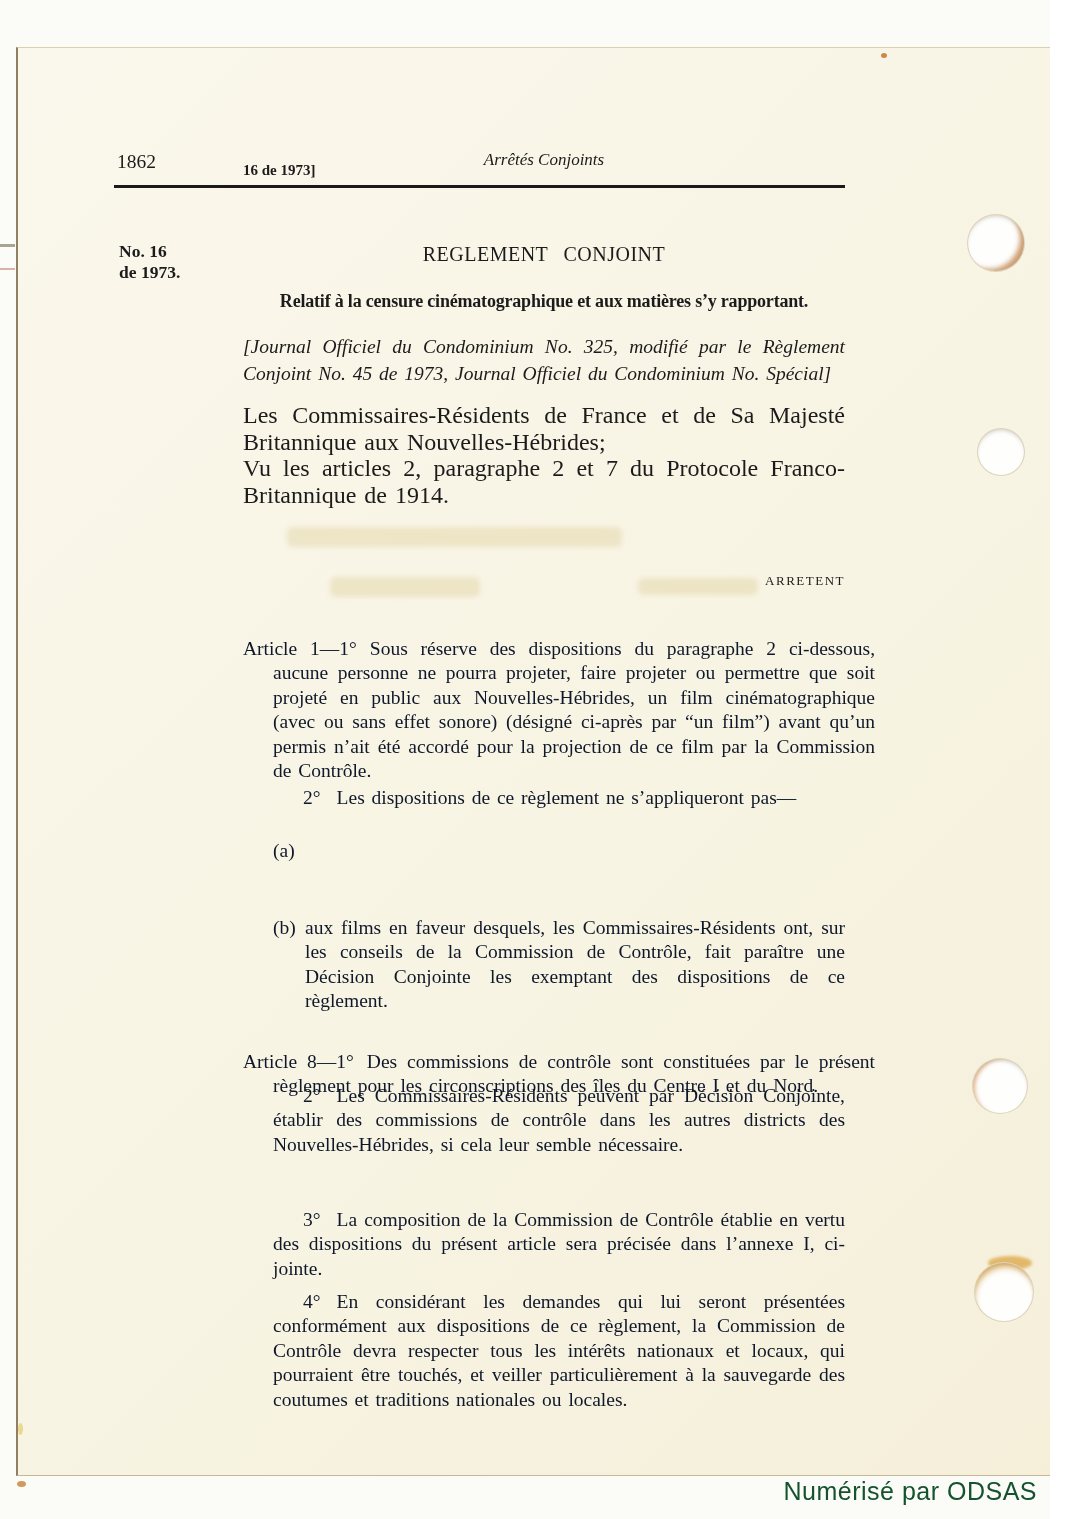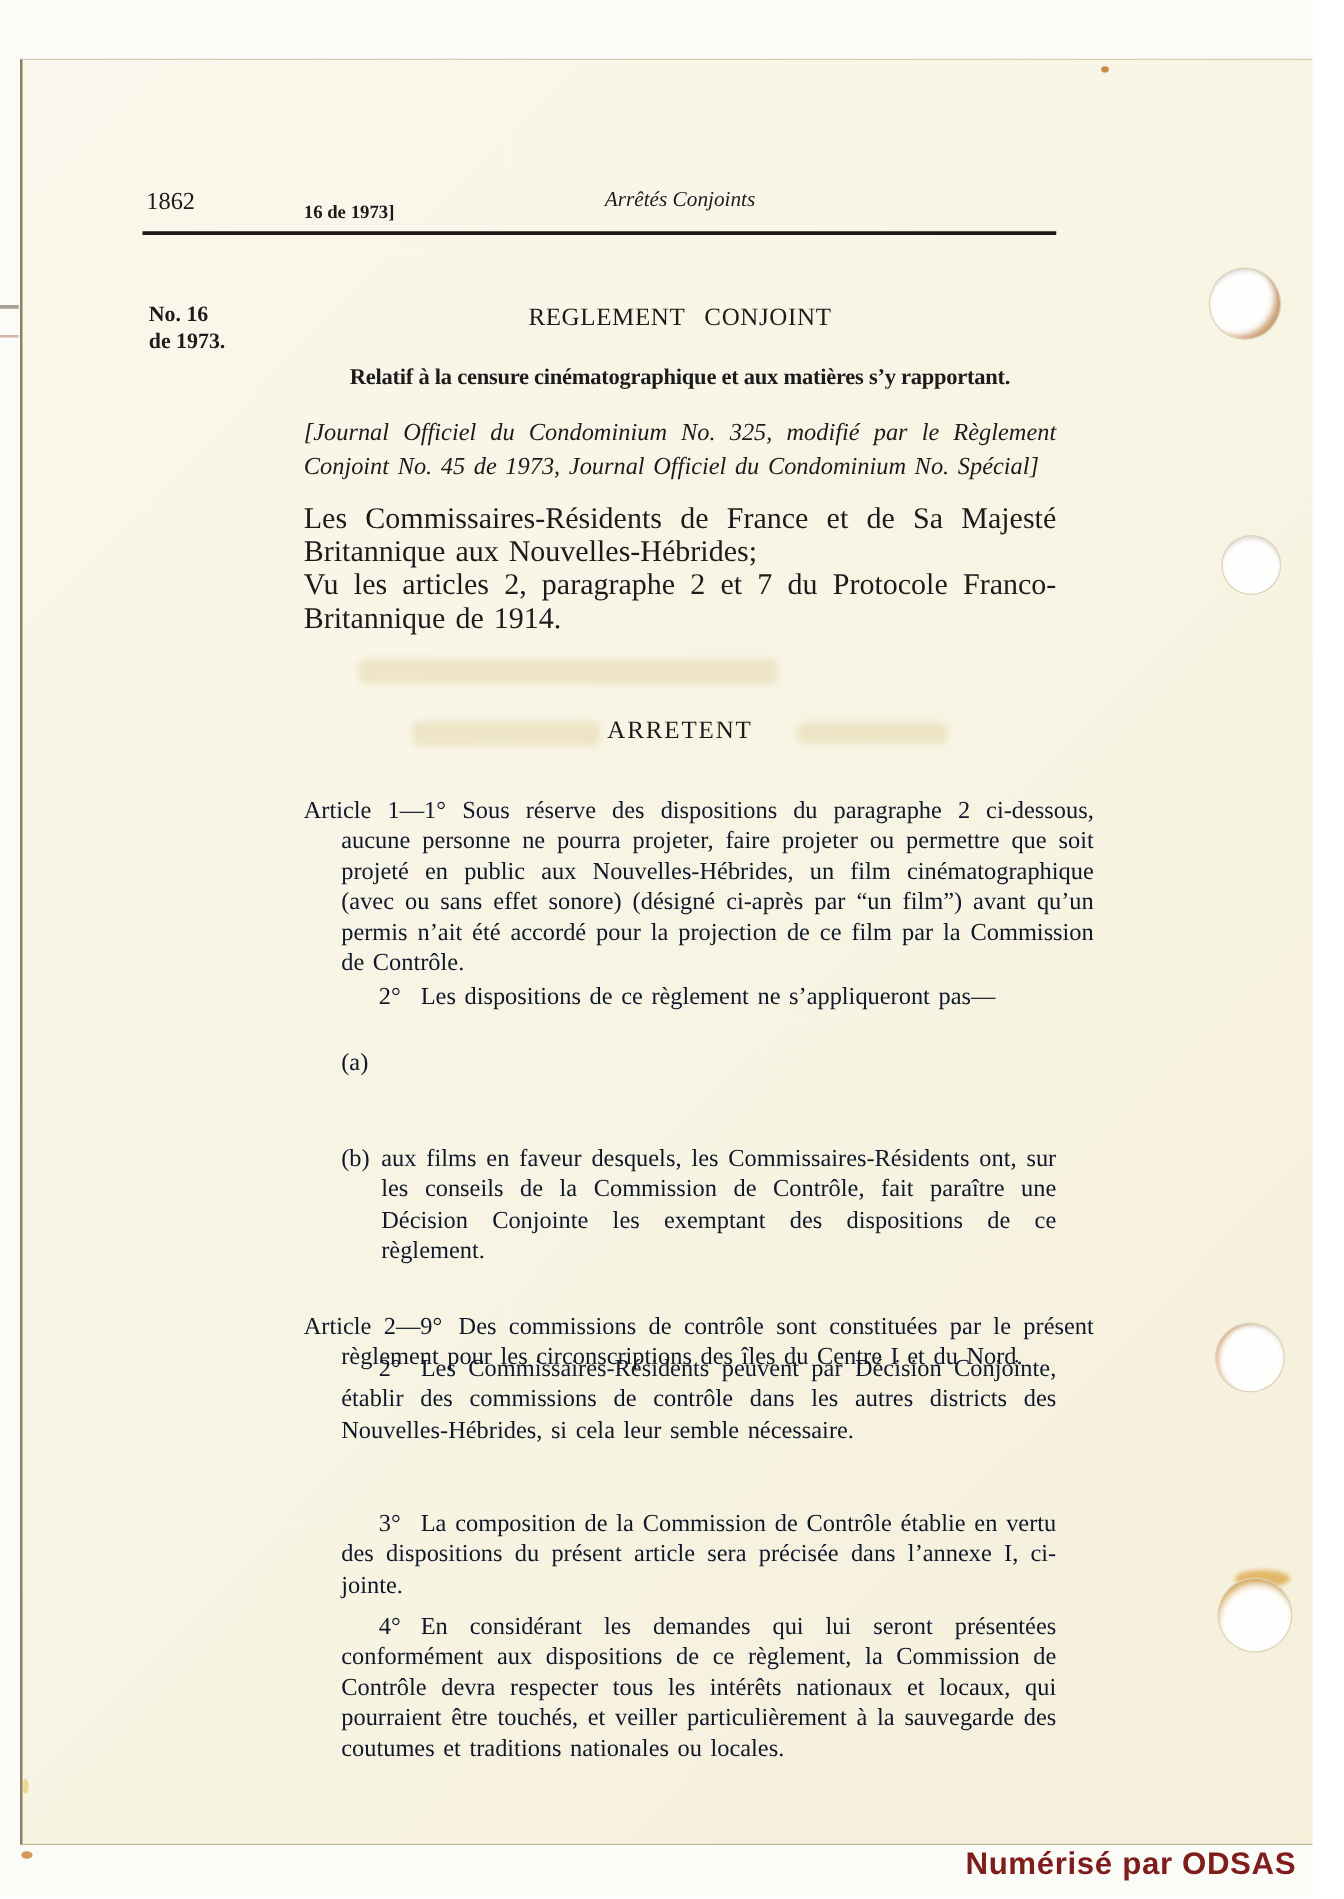--- a/index.html
+++ b/index.html
@@ -32,21 +32,21 @@
   .hdr-issue{left:243px;top:162px;font-size:15px;font-weight:bold;}
   .hdr-title{top:150px;text-align:center;font-size:17px;font-style:italic;}
   .rule{left:114px;top:185px;width:731px;height:3px;background:#1a1a1a;}
   .margin-note{left:119px;top:241px;width:115px;font-size:17.5px;font-weight:bold;line-height:21px;}
   .doc-title{top:243px;text-align:center;font-size:20px;word-spacing:10px;letter-spacing:.5px;}
   .doc-subtitle{top:291px;text-align:center;font-size:18px;font-weight:bold;white-space:nowrap;letter-spacing:-0.2px;}
   .ref{top:333px;font-style:italic;font-size:19.5px;line-height:27px;text-align:justify;word-spacing:2px;}
   .pre1{top:402px;}
   .pre2{top:455px;}
   .preamble{font-size:24px;line-height:27px;text-align:justify;word-spacing:2px;}
-  .enactment{top:573px;text-align:center;font-size:20px;letter-spacing:1.5px;}
+  .enactment{top:573px;text-align:right;font-size:13px;letter-spacing:1.5px;}
   .hang{padding-left:30px;text-indent:-30px;}
   .art-label{margin-right:13px;}
   .num-marker{margin-right:16px;}
   .a1p1{top:617px;}
   .a1p2{left:273px;width:572px;top:766px;text-indent:30px;}
   .item{left:273px;width:572px;padding-left:32px;box-sizing:border-box;}
   .item .marker{position:absolute;left:0;top:0;}
   .item-a{top:819px;}
   .item-b{top:896px;}
   .a2p1{top:1030px;}
@@ -71,21 +71,21 @@
          box-shadow:0 0 0 1px #ddd3b8, inset -7px -5px 5px -3px rgba(171,94,23,.6), inset 0 3px 4px -2px rgba(120,110,80,.35);}
   .hole2{left:978px;top:429px;width:46px;height:46px;}
   .hole3{left:973px;top:1059px;width:54px;height:54px;
          box-shadow:0 0 0 1px #ddd3b8, inset 5px 2px 4px -3px rgba(200,120,40,.5), inset 0 3px 4px -2px rgba(120,110,80,.35);}
   .hole4{left:975px;top:1263px;width:58px;height:58px;
          box-shadow:0 0 0 1px #ddd3b8, inset 2px 7px 6px -3px rgba(205,140,35,.65), inset 0 3px 4px -2px rgba(120,110,80,.35);}
   .hole4-stain{left:988px;top:1256px;width:44px;height:14px;background:#d99a2b;opacity:.65;border-radius:50%;filter:blur(1.5px);}
   .credit{
     right:13px;top:1477px;
     font-family:"Liberation Sans","DejaVu Sans",sans-serif;
-    font-size:25px;color:#7f1d1d;letter-spacing:.5px;font-weight:bold;
+    font-size:25px;color:#14532d;letter-spacing:.5px;
   }
 </style>
 </head>
 <body>
 
 <div class="scan">
 
   <div class="paper abs"></div>
 
   <div class="abs tick1"></div>
@@ -124,21 +124,21 @@
   <div class="abs col enactment">ARRETENT</div>
 
   <p class="abs col body-txt hang a1p1"><span class="art-label">Article 1—1°</span><span>Sous réserve des dispositions du paragraphe 2 ci-dessous, aucune personne ne pourra projeter, faire projeter ou permettre que soit projeté en public aux Nouvelles-Hébrides, un film cinématographique (avec ou sans effet sonore) (désigné ci-après par “un film”) avant qu’un permis n’ait été accordé pour la projection de ce film par la Commission de Contrôle.</span></p>
 
   <p class="abs body-txt a1p2"><span class="num-marker">2°</span><span>Les dispositions de ce règlement ne s’appliqueront pas—</span></p>
 
   <p class="abs body-txt item item-a"><span class="marker">(a)</span></p>
 
   <p class="abs body-txt item item-b"><span class="marker">(b)</span><span>aux films en faveur desquels, les Commissaires-Résidents ont, sur les conseils de la Commission de Contrôle, fait paraître une Décision Conjointe les exemptant des dispositions de ce règlement.</span></p>
 
-  <p class="abs col body-txt hang a2p1"><span class="art-label">Article 2—9°</span><span>Des commissions de contrôle sont constituées par le présent règlement pour les circonscriptions des îles du Centre I et du Nord.</span></p>
+  <p class="abs col body-txt hang a2p1"><span class="art-label">Article 8—1°</span><span>Des commissions de contrôle sont constituées par le présent règlement pour les circonscriptions des îles du Centre I et du Nord.</span></p>
 
   <p class="abs body-txt a2p2"><span class="num-marker">2°</span><span>Les Commissaires-Résidents peuvent par Décision Conjointe, établir des commissions de contrôle dans les autres districts des Nouvelles-Hébrides, si cela leur semble nécessaire.</span></p>
 
   <p class="abs body-txt a2p3"><span class="num-marker">3°</span><span>La composition de la Commission de Contrôle établie en vertu des dispositions du présent article sera précisée dans l’annexe I, ci-jointe.</span></p>
 
   <p class="abs body-txt a2p4"><span class="num-marker">4°</span><span>En considérant les demandes qui lui seront présentées conformément aux dispositions de ce règlement, la Commission de Contrôle devra respecter tous les intérêts nationaux et locaux, qui pourraient être touchés, et veiller particulièrement à la sauvegarde des coutumes et traditions nationales ou locales.</span></p>
 
   <div class="abs credit">Numérisé par ODSAS</div>
 
 </div>

